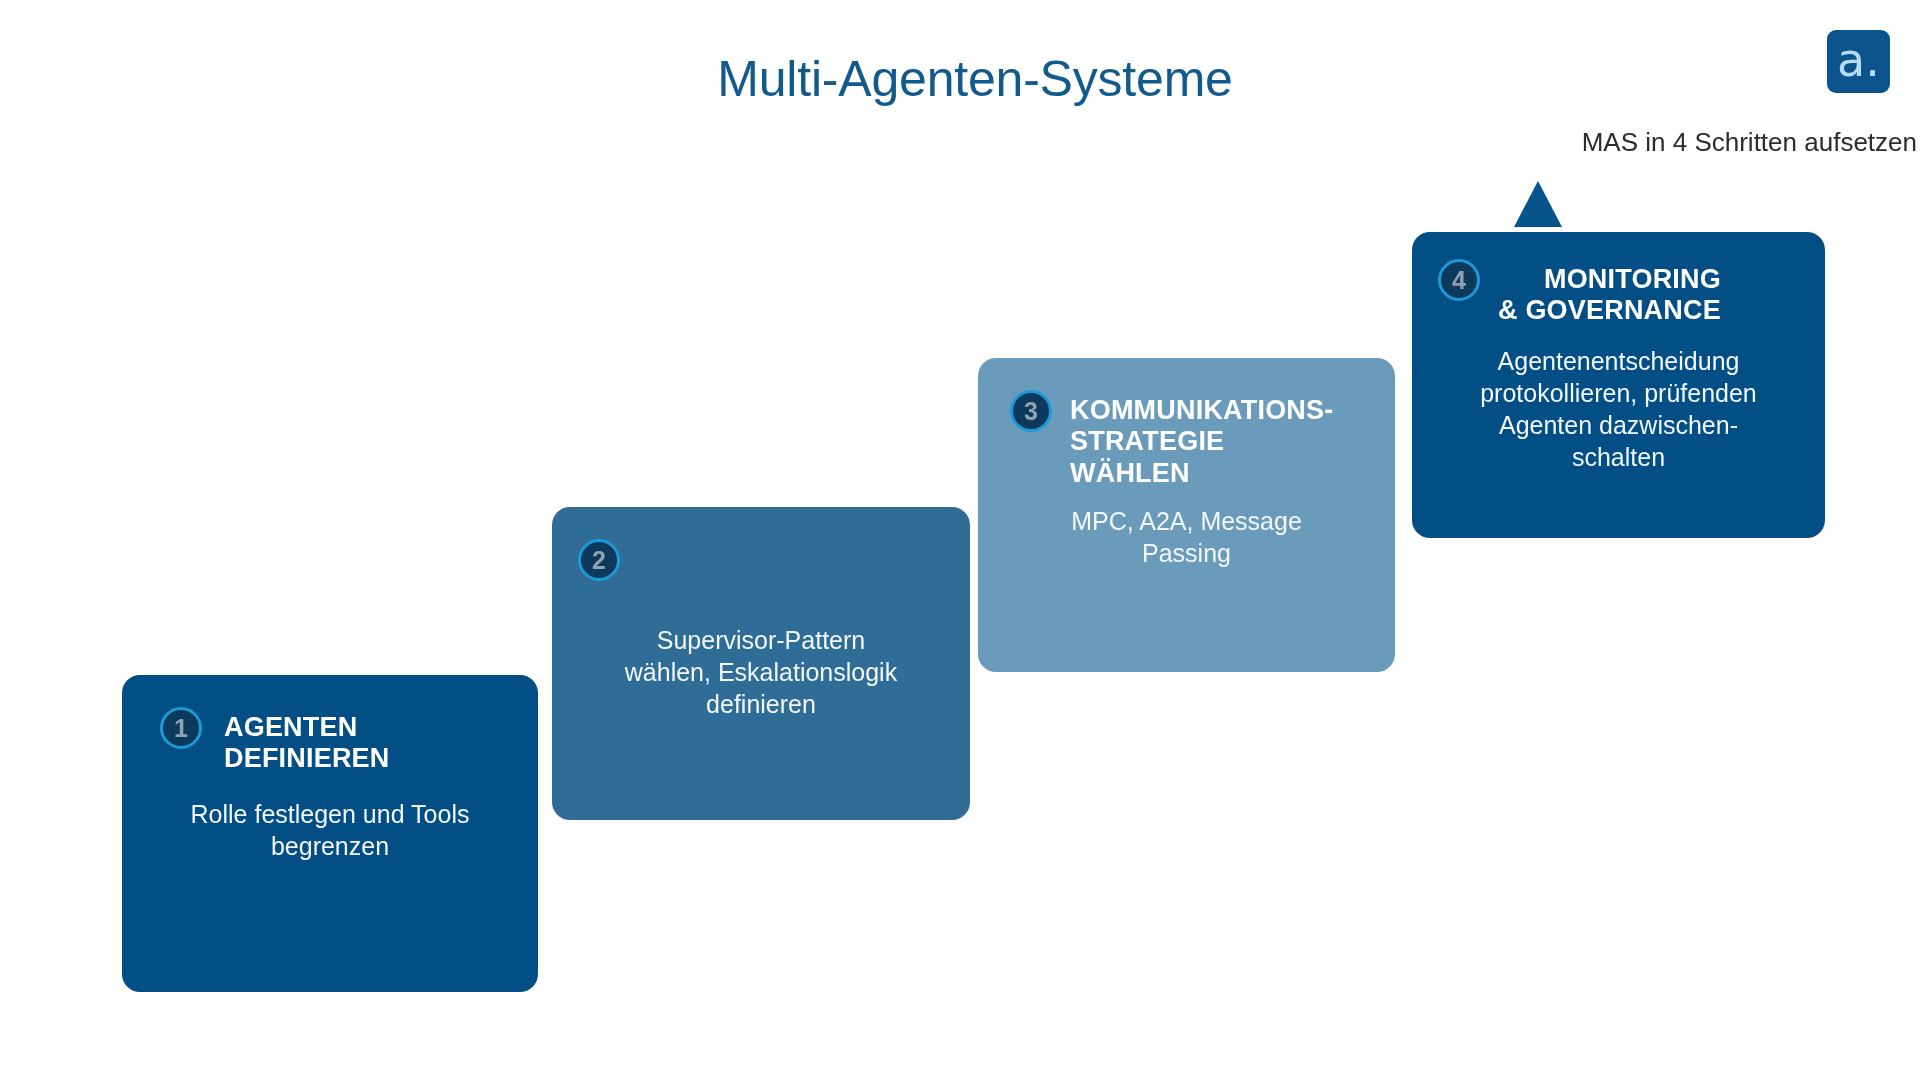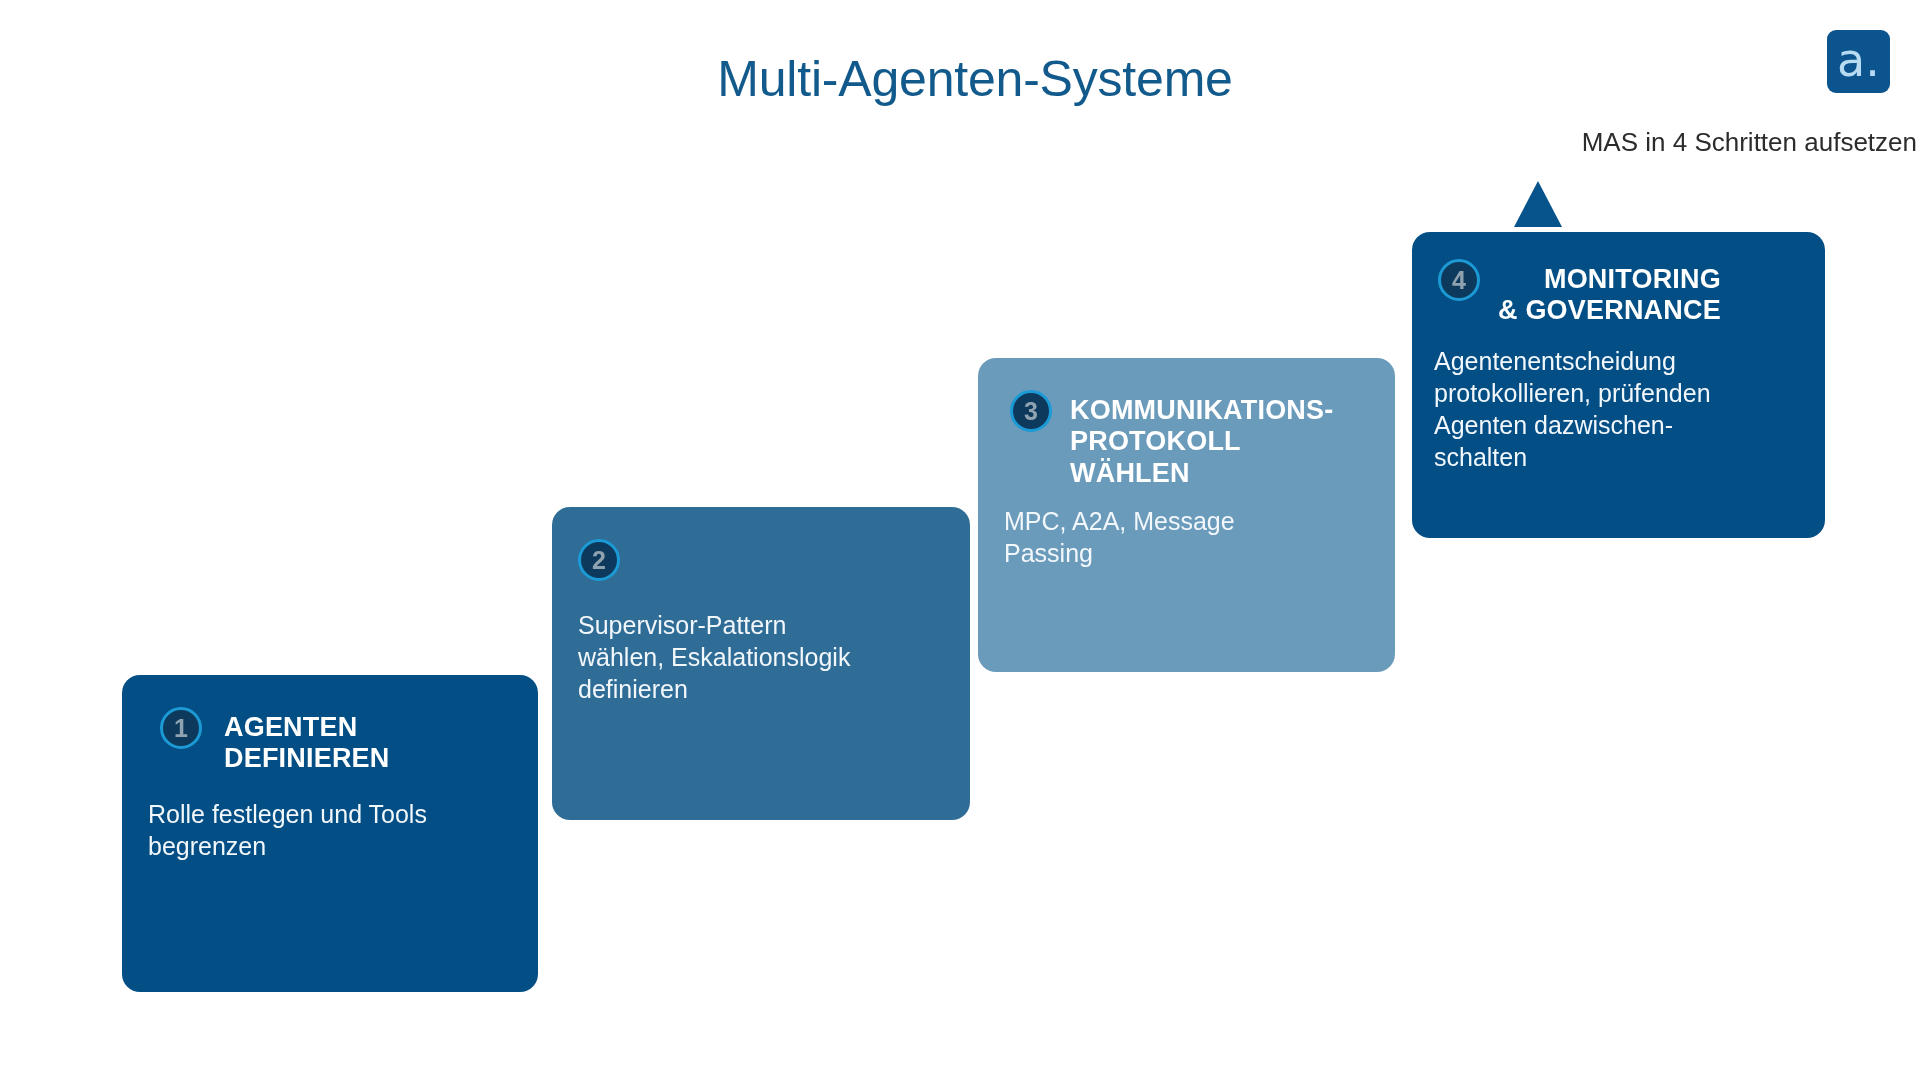--- a/index.html
+++ b/index.html
@@ -109,20 +109,21 @@
     letter-spacing: 0.2px;
     color: #ffffff;
     padding-top: 5px;
     white-space: pre-line;
   }
   .step-body {
     font-size: 25px;
     line-height: 1.28;
     font-weight: 400;
     color: #f2f7fb;
+    text-align: center;
     white-space: pre-line;
   }
 
   
   #step-1 {
     left: 122px;
     top: 675px;
     width: 416px;
     height: 317px;
     background: #034e84;
@@ -134,21 +135,21 @@
   
   #step-2 {
     left: 552px;
     top: 507px;
     width: 418px;
     height: 313px;
     background: #2f6d97;
     padding: 32px 26px 0 26px;
   }
   #step-2 .step-head { gap: 8px; }
-  #step-2 .step-body { margin-top: 28px; }
+  #step-2 .step-body { margin-top: 43px; }
 
   
   #step-3 {
     left: 978px;
     top: 358px;
     width: 417px;
     height: 314px;
     background: #6b9bbb;
     padding: 32px 26px 0 26px;
   }
@@ -210,21 +211,21 @@
     </div>
     <div class="step-body">Supervisor-Pattern
 wählen, Eskalationslogik
 definieren</div>
   </div>
 
   <div class="step" id="step-3">
     <div class="step-head">
       <div class="badge">3</div>
       <div class="step-title">KOMMUNIKATIONS-
-PROTOKOLL
+STRATEGIE
 WÄHLEN</div>
     </div>
     <div class="step-body">MPC, A2A, Message
 Passing</div>
   </div>
 
   <div class="step" id="step-4">
     <div class="step-head">
       <div class="badge">4</div>
       <div class="step-title">MONITORING

